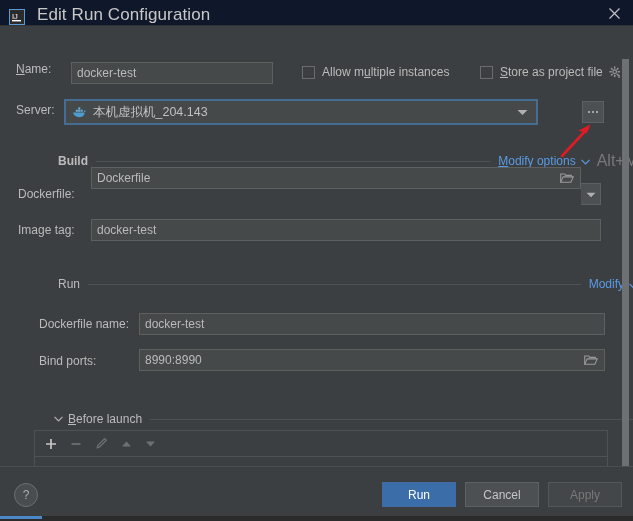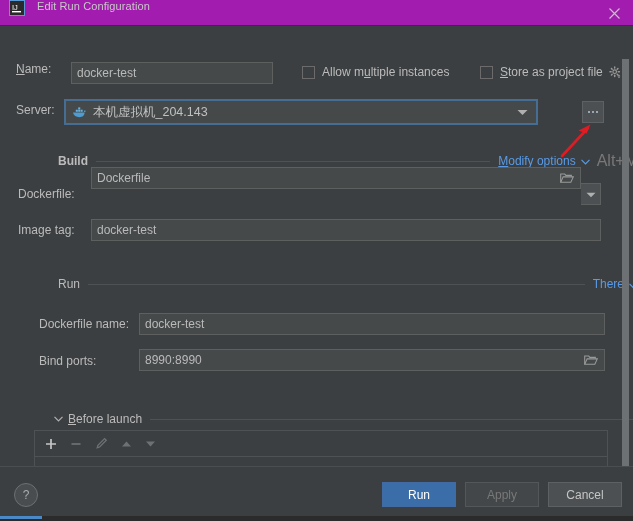--- a/index.html
+++ b/index.html
@@ -14,40 +14,40 @@
     font-size: 12px;
     color: #bbbbbb;
     overflow: hidden;
     position: relative;
     -webkit-font-smoothing: antialiased;
   }
 
   
   .titlebar {
     height: 26px;
-    background: #a21caf;
-    display: flex;
-    align-items: flex-start;
+    background: #0f172a;
+    display: flex;
+    align-items: flex-end;
     padding: 0 0 0 9px;
     position: relative;
     border-bottom: 1px solid #323232;
     box-sizing: border-box;
   }
   .ij-logo {
     width: 16px; height: 16px;
     border: 1px solid #5b9bd5;
     background: #2b2b2b;
     display: flex; align-items: center; justify-content: center;
     box-sizing: border-box;
     flex: 0 0 auto;
   }
   .ij-logo svg { display:block; }
   .title-text {
     margin-left: 12px;
-    font-size: 11px;
+    font-size: 17px;
     color: #c8c8c8;
     letter-spacing: .1px;
   }
   .close-btn {
     position: absolute;
     right: 8px; top: 3px;
     width: 22px; height: 20px;
     display: flex; align-items: center; justify-content: center;
     cursor: default;
   }
@@ -398,21 +398,21 @@
   <div class="row" style="left:18px; top:197px;">
     <span class="lbl">Image tag:</span>
   </div>
   <div class="tfield" style="position:absolute; left:91px; top:193px; width:510px;">
     <span>docker-test</span>
   </div>
 
   <div class="section" style="left:18px; top:251px; width:580px;">
     <span class="sec-title reg">Run</span>
     <span class="rule"></span>
-    <span class="link"><span>There</span><span class="chev"><svg width="9" height="6" viewBox="0 0 9 6">
+    <span class="link"><span>Modify</span><span class="chev"><svg width="9" height="6" viewBox="0 0 9 6">
             <path d="M0.5 0.8 L4.5 4.8 L8.5 0.8" stroke="#5a9ae4" stroke-width="1.2" fill="none"></path>
           </svg></span></span>
   </div>
 
   <div class="row" style="left:39px; top:291px;">
     <span class="lbl">Dockerfile name:</span>
   </div>
   <div class="tfield" style="position:absolute; left:139px; top:287px; width:466px;">
     <span>docker-test</span>
   </div>
@@ -478,20 +478,20 @@
       <path d="M6 38 L32 10" stroke="#e01b24" stroke-width="2.6" fill="none" stroke-linecap="round"></path>
       <path d="M34.5 6.5 L22.5 12.5 L30.5 15.5 Z" fill="#e01b24"></path>
     </svg>
   </div>
 </div>
 
 <div class="footer">
   <div class="help-btn">?</div>
   <div class="btns">
     <div class="btn primary">Run</div>
+    <div class="btn">Cancel</div>
     <div class="btn disabled">Apply</div>
-    <div class="btn">Cancel</div>
   </div>
 </div>
 
 <div class="bottom-strip">
   <div class="tab"></div>
 </div>
 
 </body></html>

